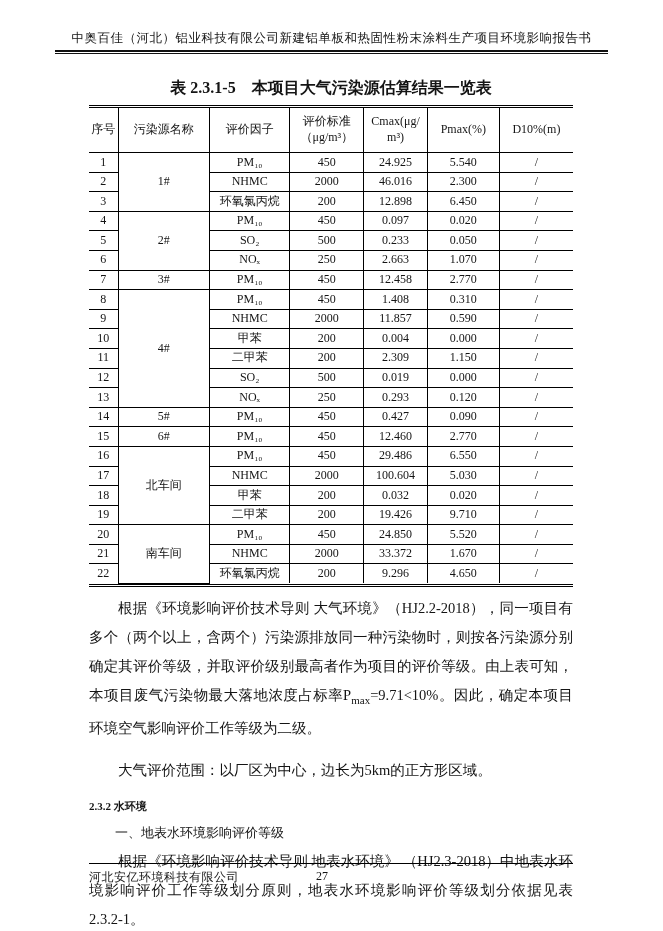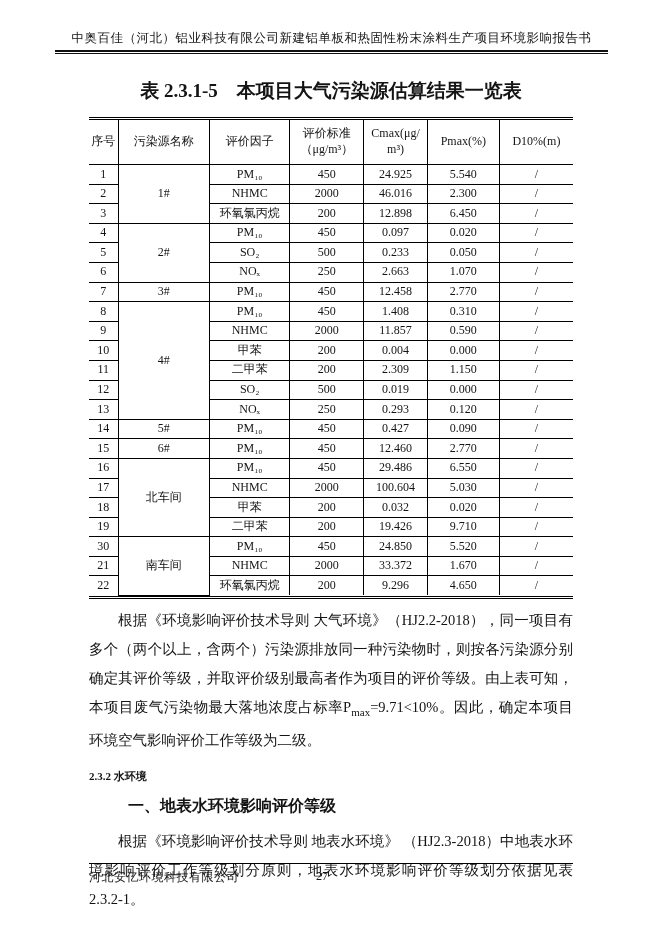--- a/index.html
+++ b/index.html
@@ -21,22 +21,22 @@
   .doc-header-text { font-size:12.5px; letter-spacing:.5px; white-space:nowrap; }
   .doc-header-rule {
     margin-top:3px;
     border-top:2px solid #111;
     height:1px;
     border-bottom:1px solid #111;
   }
   
   .content { position:absolute; top:76px; left:89px; width:484px; }
   .table-title {
-    text-align:center; font-weight:bold; font-size:19px;
-    margin:2px 0 13px 0;
+    text-align:center; font-weight:bold; font-size:16px;
+    margin:2px 0 6px 0;
   }
   .table-wrap {
     border-top:3px double #000;
     border-bottom:3px double #000;
   }
   table { width:100%; border-collapse:collapse; table-layout:fixed; }
   th, td {
     border:1px solid #000;
     text-align:center; vertical-align:middle;
     font-weight:normal;
@@ -56,21 +56,21 @@
     margin:0;
   }
   .para.first { margin-top:7px; }
   .para.range { margin-top:13px; }
   sub { font-size:11px; }
   .section-heading {
     font-size:11px; font-weight:bold;
     margin:14px 0 4px 0;
   }
   .sub-heading {
-    font-size:16px; line-height:29px; text-indent:2em; margin:7px;font-weight:bold;
+    font-size:13px; line-height:29px; text-indent:2em; margin:0;
   }
   
   .doc-footer {
     position:absolute; left:89px; top:863px; width:484px;
     border-top:1px solid #000;
     padding-top:5px;
     font-size:12px;
   }
   .footer-company { float:left; letter-spacing:.5px; }
   .footer-page { position:absolute; left:0; right:18px; text-align:center; }
@@ -265,21 +265,21 @@
             </tr>
             <tr>
               <td>19</td>
               <td>二甲苯</td>
               <td>200</td>
               <td>19.426</td>
               <td>9.710</td>
               <td>/</td>
             </tr>
             <tr>
-              <td>30</td>
+              <td>20</td>
               <td rowspan="3">南车间</td>
               <td>PM₁₀</td>
               <td>450</td>
               <td>24.850</td>
               <td>5.520</td>
               <td>/</td>
             </tr>
             <tr>
               <td>21</td>
               <td>NHMC</td>
@@ -295,20 +295,21 @@
               <td>9.296</td>
               <td>4.650</td>
               <td>/</td>
             </tr>
           </tbody>
       </table>
     </div>
 
     <p class="para first"><span>根据《环境影响评价技术导则 大气环境》（HJ2.2-2018），同一项目有多个（两个以上，含两个）污染源排放同一种污染物时，则按各污染源分别确定其评价等级，并取评价级别最高者作为项目的评价等级。由上表可知，本项目废气污染物最大落地浓度占标率P</span><sub>max</sub><span>=9.71&lt;10%。因此，确定本项目环境空气影响评价工作等级为二级。</span></p>
 
+    <p class="para range">大气评价范围：以厂区为中心，边长为5km的正方形区域。</p>
 
     <div class="section-heading">2.3.2 水环境</div>
 
     <div class="sub-heading">一、地表水环境影响评价等级</div>
 
     <p class="para">根据《环境影响评价技术导则 地表水环境》 （HJ2.3-2018）中地表水环境影响评价工作等级划分原则，地表水环境影响评价等级划分依据见表 2.3.2-1。</p>
 
   </div>
 
   <div class="doc-footer">

